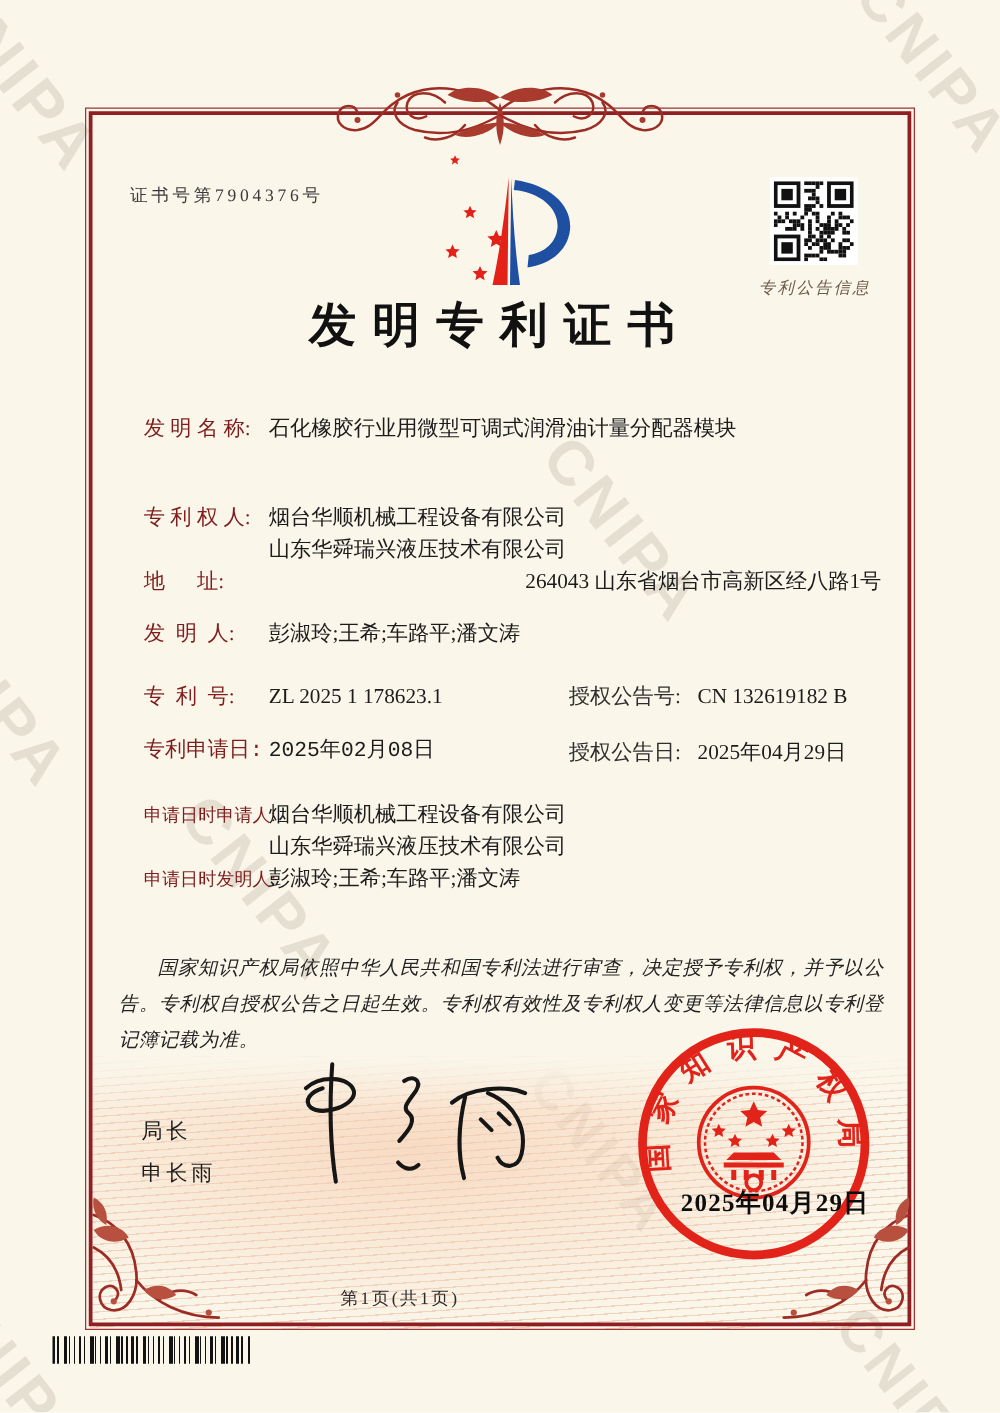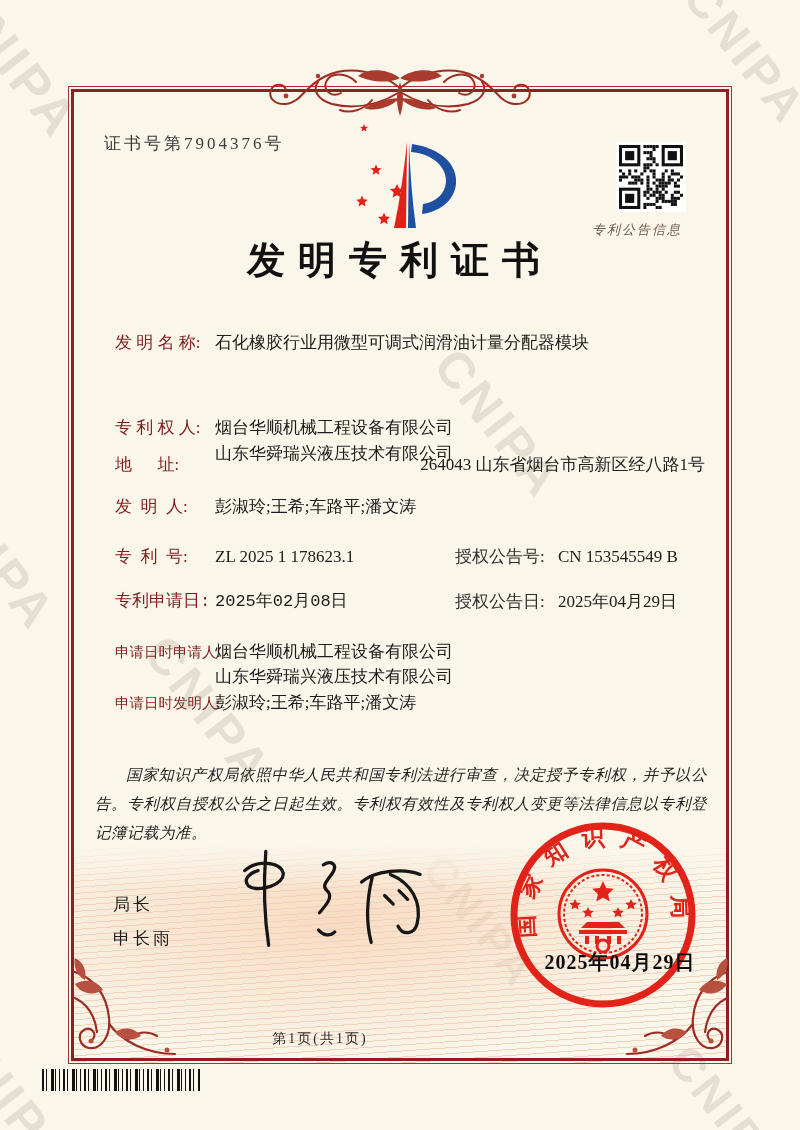--- a/index.html
+++ b/index.html
@@ -13,24 +13,24 @@
   .wm{
     position:absolute; font-family:"Liberation Sans","DejaVu Sans",sans-serif;
     font-weight:bold; color:rgba(150,140,120,0.22); transform:rotate(52deg);
     transform-origin:left top; letter-spacing:4px; user-select:none; white-space:nowrap;
   }
   
   .frame{position:absolute; left:68px; top:86px; width:664px; height:978px;
     border:1px solid #a03434; box-sizing:border-box;}
   .frame-inner{position:absolute; inset:2px; border:3px solid #8f1f23;}
   
-  .cert-no{position:absolute; left:104px; top:132px; font-size:17px; letter-spacing:3px; color:#3a3a3a;}
+  .cert-no{position:absolute; left:104px; top:148px; font-size:14px; letter-spacing:3px; color:#3a3a3a;}
   .logo{position:absolute; left:342px; top:120px;}
   .qr{position:absolute; left:616px; top:142px; background:#fff; padding:3px;}
-  .qr-label{position:absolute; left:592px; top:221px; width:120px; 
+  .qr-label{position:absolute; left:592px; top:221px; width:120px; text-align:center;
     font-size:13px; font-style:italic; color:#6b5b4a; letter-spacing:2px;}
   .title{position:absolute; left:0; top:235px; width:800px; text-align:center;
     font-size:38px; font-weight:bold; letter-spacing:13px; color:#111;}
   
   .frow{position:absolute; left:115px; font-size:17px; line-height:26px; white-space:nowrap;}
   .frow .lbl{color:#7f1d1d; white-space:pre;}
   .frow .lbl.small{font-size:14.5px;}
   .frow .val{position:absolute; left:100px; top:0; width:490px; color:#1c1c1c; white-space:normal;}
   .frow-r{position:absolute; left:455px; font-size:17px; line-height:26px; white-space:nowrap;}
   .frow-r .lbl{color:#2e2e2e;}
@@ -309,21 +309,21 @@
   </svg>
   <div class="qr-label">专利公告信息</div>
 
   <div class="title">发明专利证书</div>
 
   <div class="frow" style="top:330px;">
     <span class="lbl">发 明 名 称:</span>
     <span class="val">石化橡胶行业用微型可调式润滑油计量分配器模块</span>
   </div>
 
-  <div class="frow" style="top:415px;">
+  <div class="frow" style="top:401px;">
     <span class="lbl">专 利 权 人:</span>
     <span class="val">
       <span>烟台华顺机械工程设备有限公司</span><br>
       <span>山东华舜瑞兴液压技术有限公司</span>
     </span>
   </div>
 
   <div class="frow" style="top:452px;text-align:right;">
     <span class="lbl">地      址:</span>
     <span class="val">264043 山东省烟台市高新区经八路1号</span>
@@ -333,21 +333,21 @@
     <span class="lbl">发  明  人:</span>
     <span class="val">彭淑玲;王希;车路平;潘文涛</span>
   </div>
 
   <div class="frow" style="top:544px;">
     <span class="lbl">专  利  号:</span>
     <span class="val">ZL 2025 1 178623.1</span>
   </div>
   <div class="frow-r" style="top:544px;">
     <span class="lbl">授权公告号:</span>
-    <span class="val">CN 153545549 B</span>
+    <span class="val">CN 132619182 B</span>
   </div>
 
   <div class="frow" style="top:589px;font-family:Liberation Mono, monospace;">
     <span class="lbl">专利申请日:</span>
     <span class="val">2025年02月08日</span>
   </div>
   <div class="frow-r" style="top:589px;">
     <span class="lbl">授权公告日:</span>
     <span class="val">2025年04月29日</span>
   </div>

